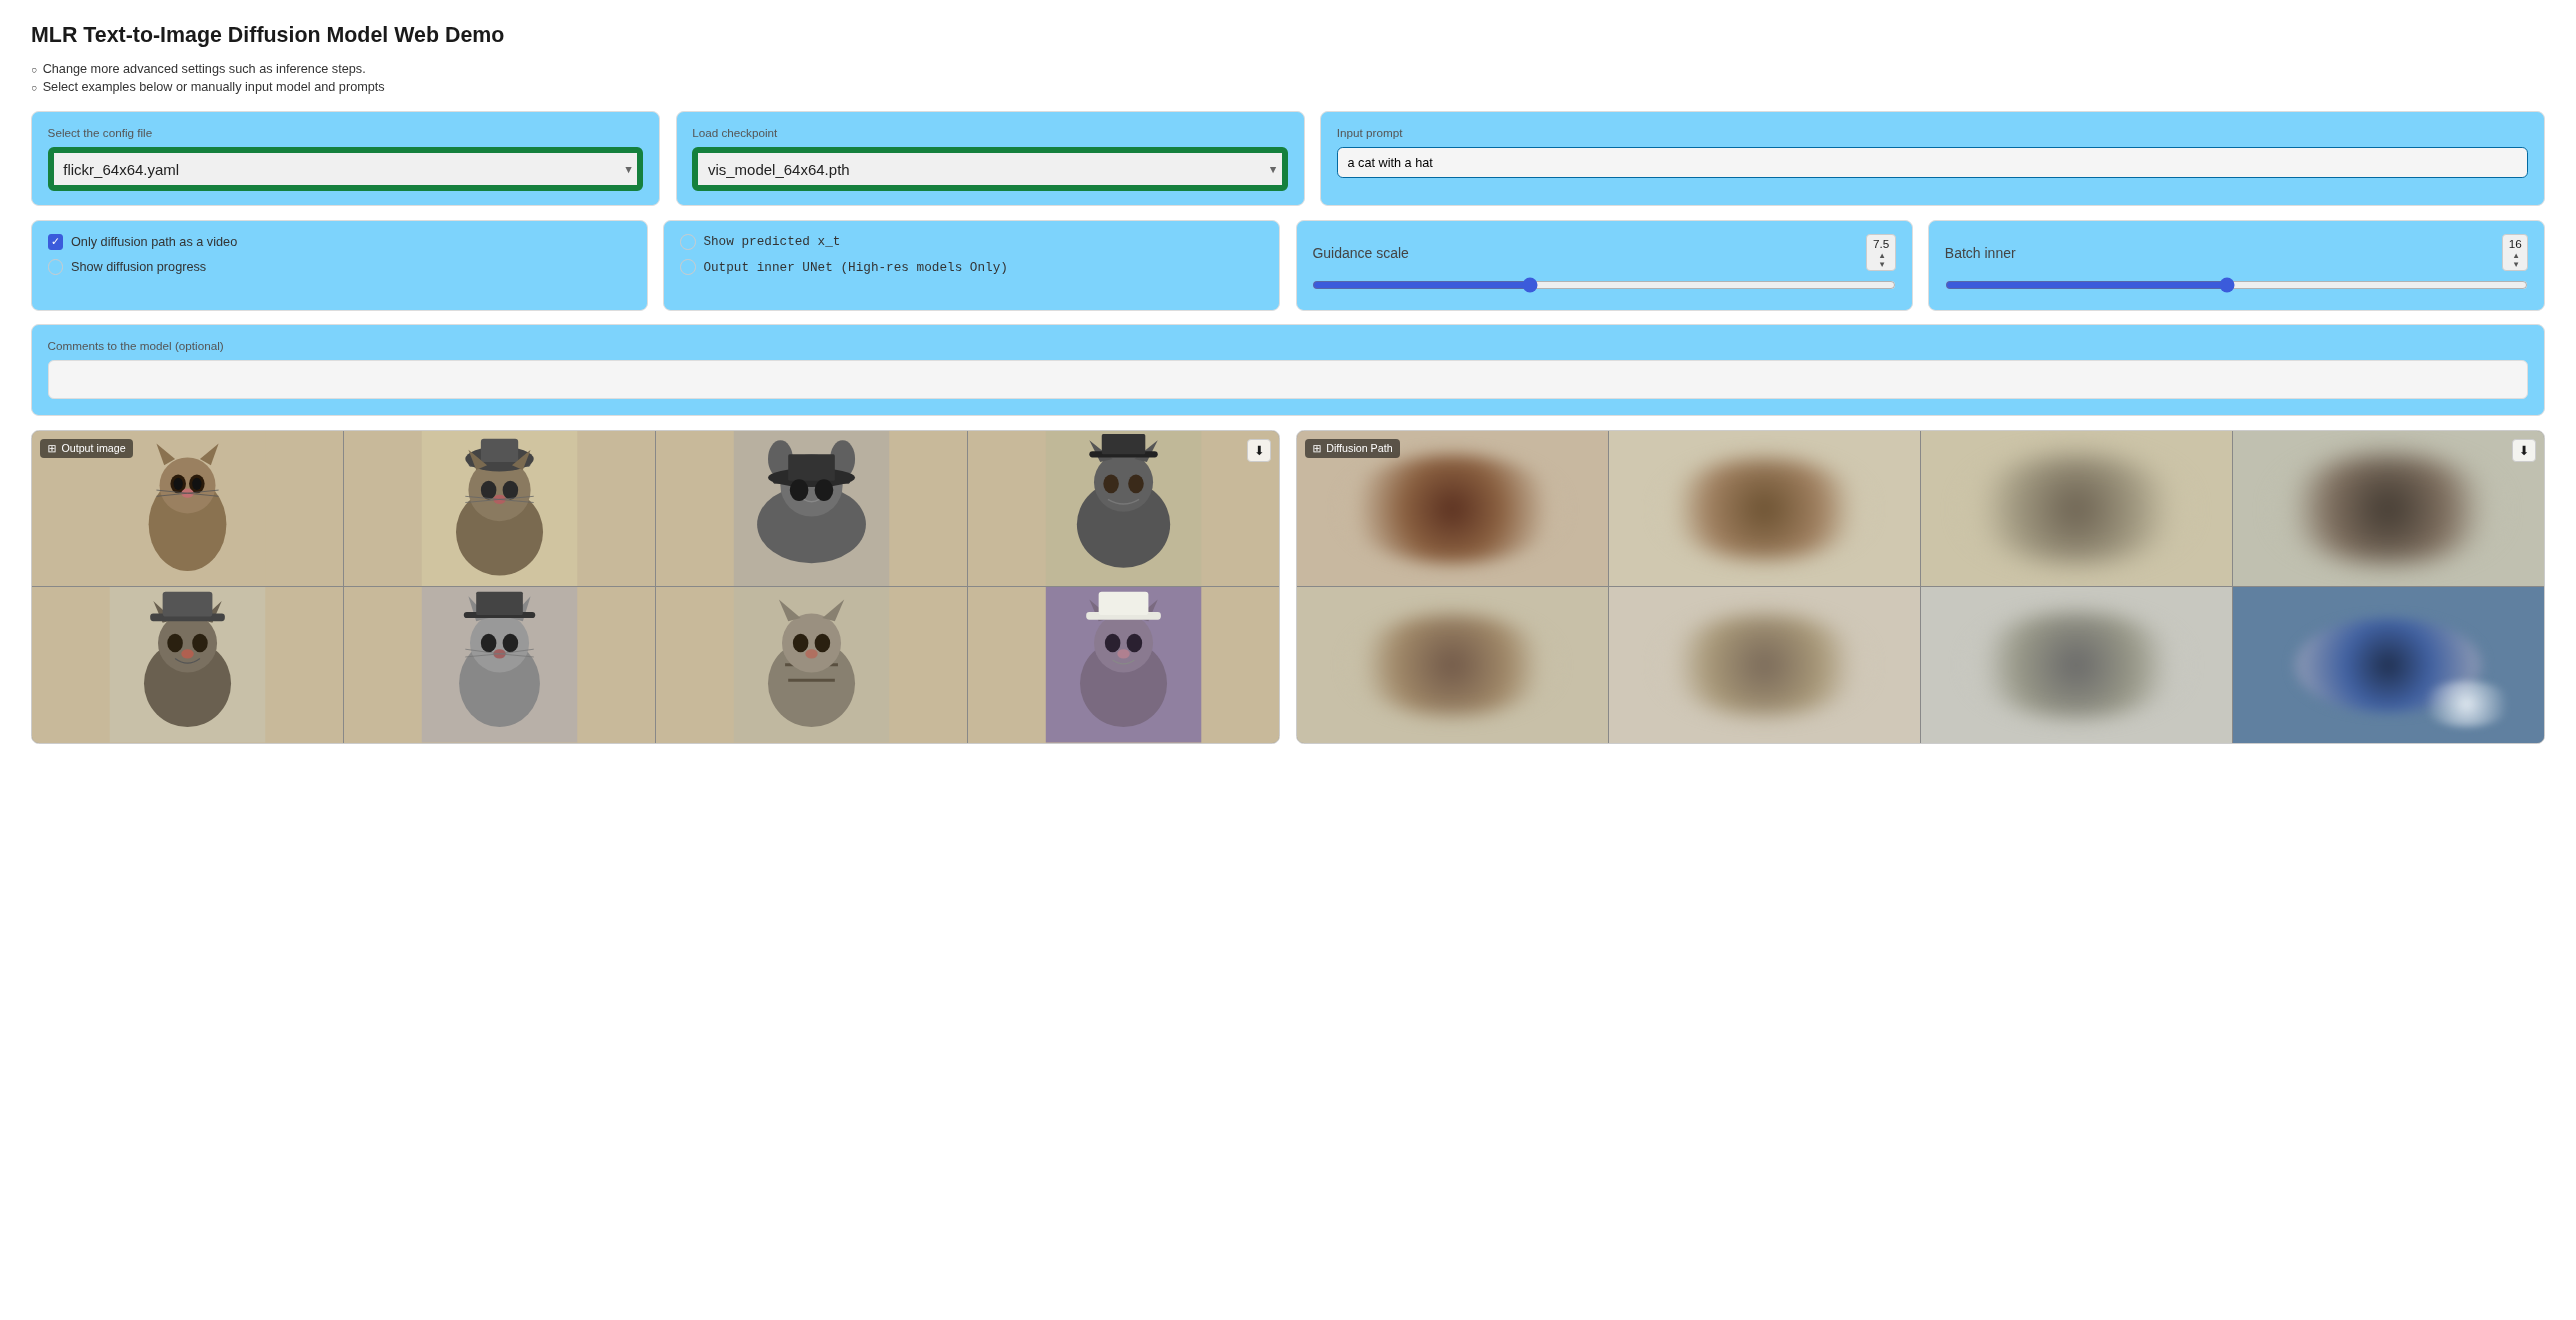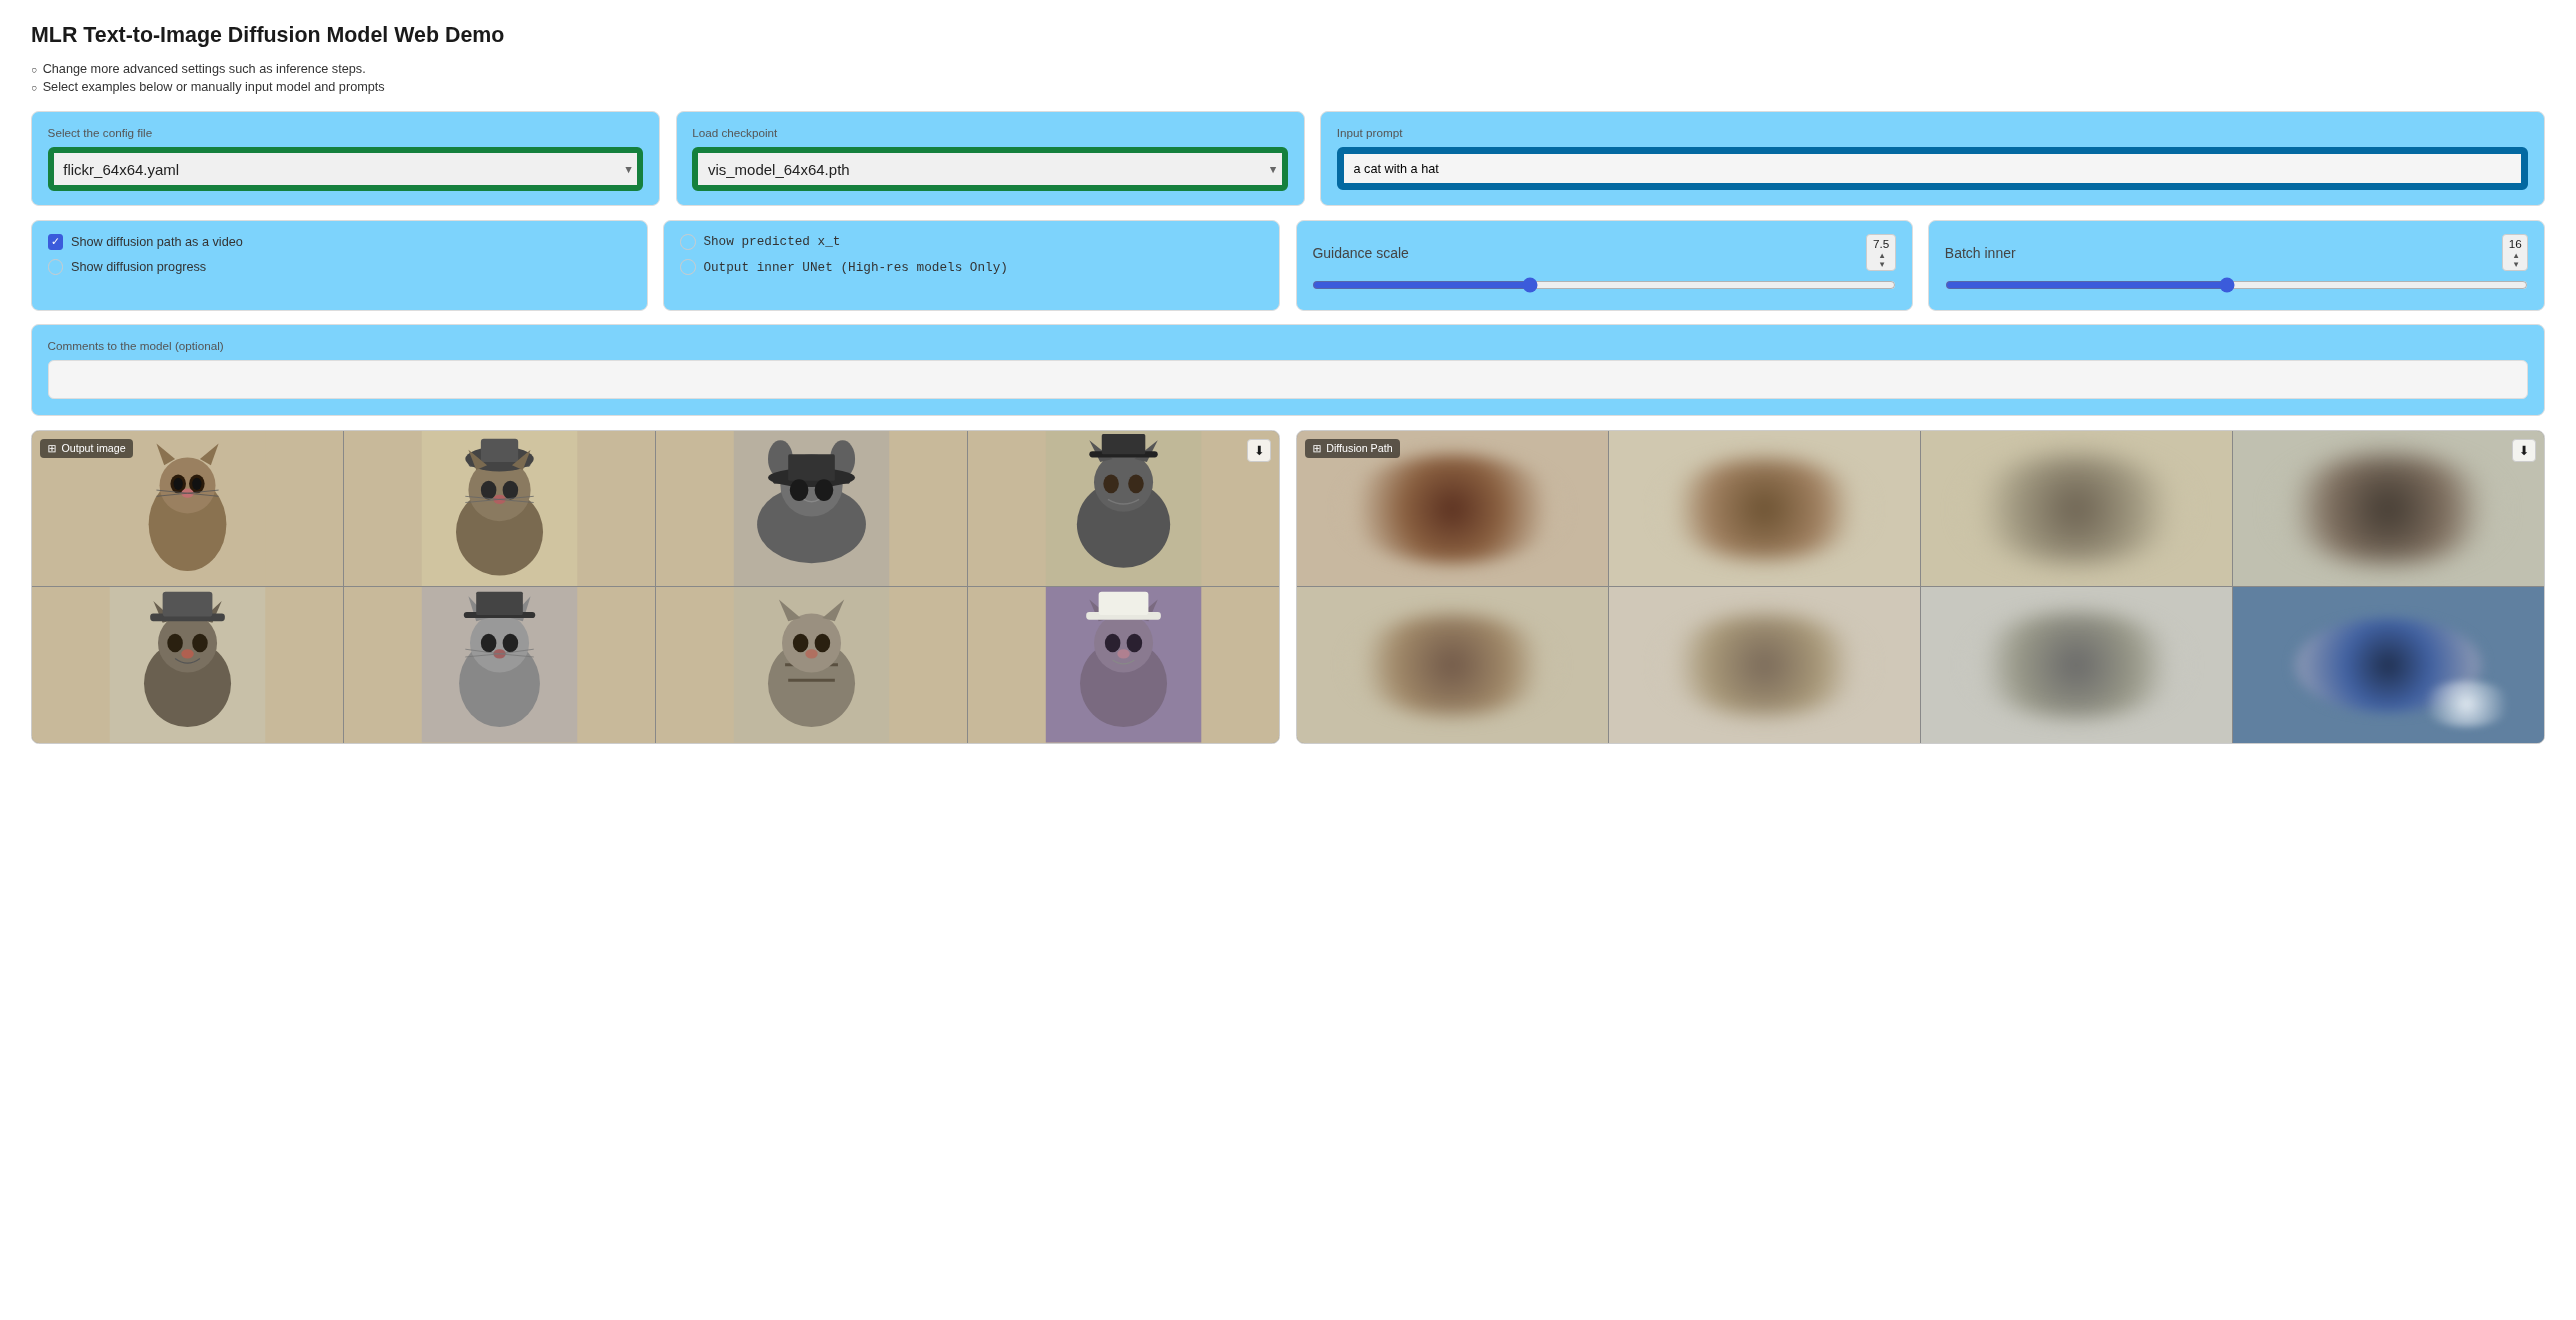--- a/index.html
+++ b/index.html
@@ -80,21 +80,21 @@
       pointer-events: none;
       color: #666;
       font-size: 10.7px;
     }
     .config-card { flex: 1; min-width: 214px; }
     .checkpoint-card { flex: 1; min-width: 214px; }
     .prompt-card { flex: 2; min-width: 292px; }
     .prompt-input {
       width: 100%;
       background: #f5f5f5;
-      border: 7px solid #0369a1;
+      border: 1px solid #0369a1;
       border-radius: 5.8px;
       padding: 7.8px 9.7px;
       font-size: 12.7px;
       outline: none;
     }
     .checkbox-row {
       display: flex;
       align-items: center;
       gap: 7.8px;
       margin-bottom: 9.7px;
@@ -286,21 +286,21 @@
     <div class="card-label">Input prompt</div>
     <input class="prompt-input" type="text" value="a cat with a hat" style="">
   </div>
 </div>
 
 <div class="row">
 
   <div class="card" style="flex:1;">
     <div class="checkbox-row">
       <div class="checkbox-custom checked"></div>
-      <span class="checkbox-label">Show diffusion path as a video</span>
+      <span class="checkbox-label">Only diffusion path as a video</span>
     </div>
     <div class="checkbox-row">
       <div class="radio-custom"></div>
       <span class="checkbox-label">Show diffusion progress</span>
     </div>
   </div>
 
   <div class="card" style="flex:1;font-family:Liberation Mono, monospace;">
     <div class="checkbox-row">
       <div class="radio-custom"></div>

